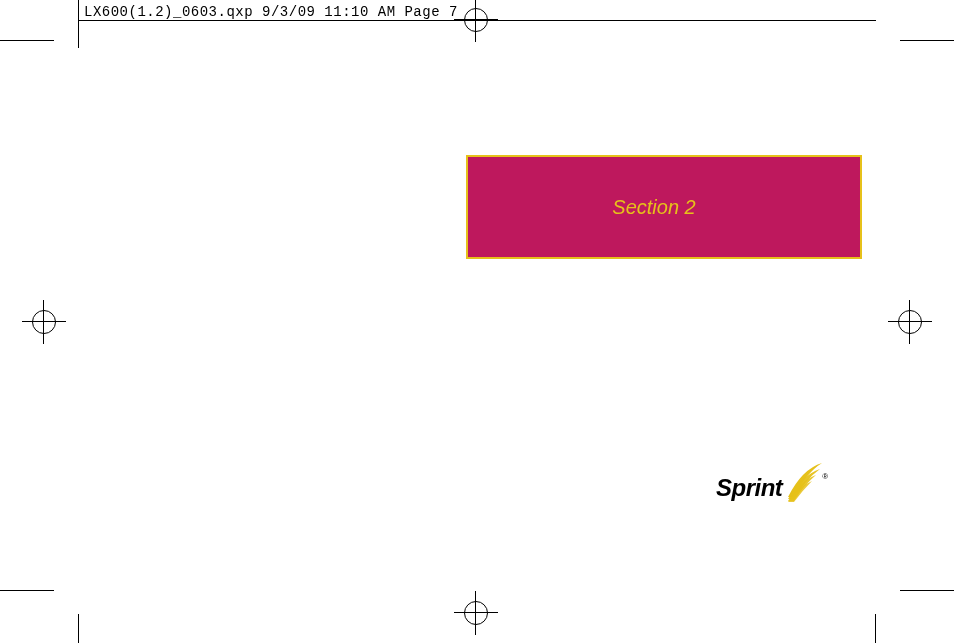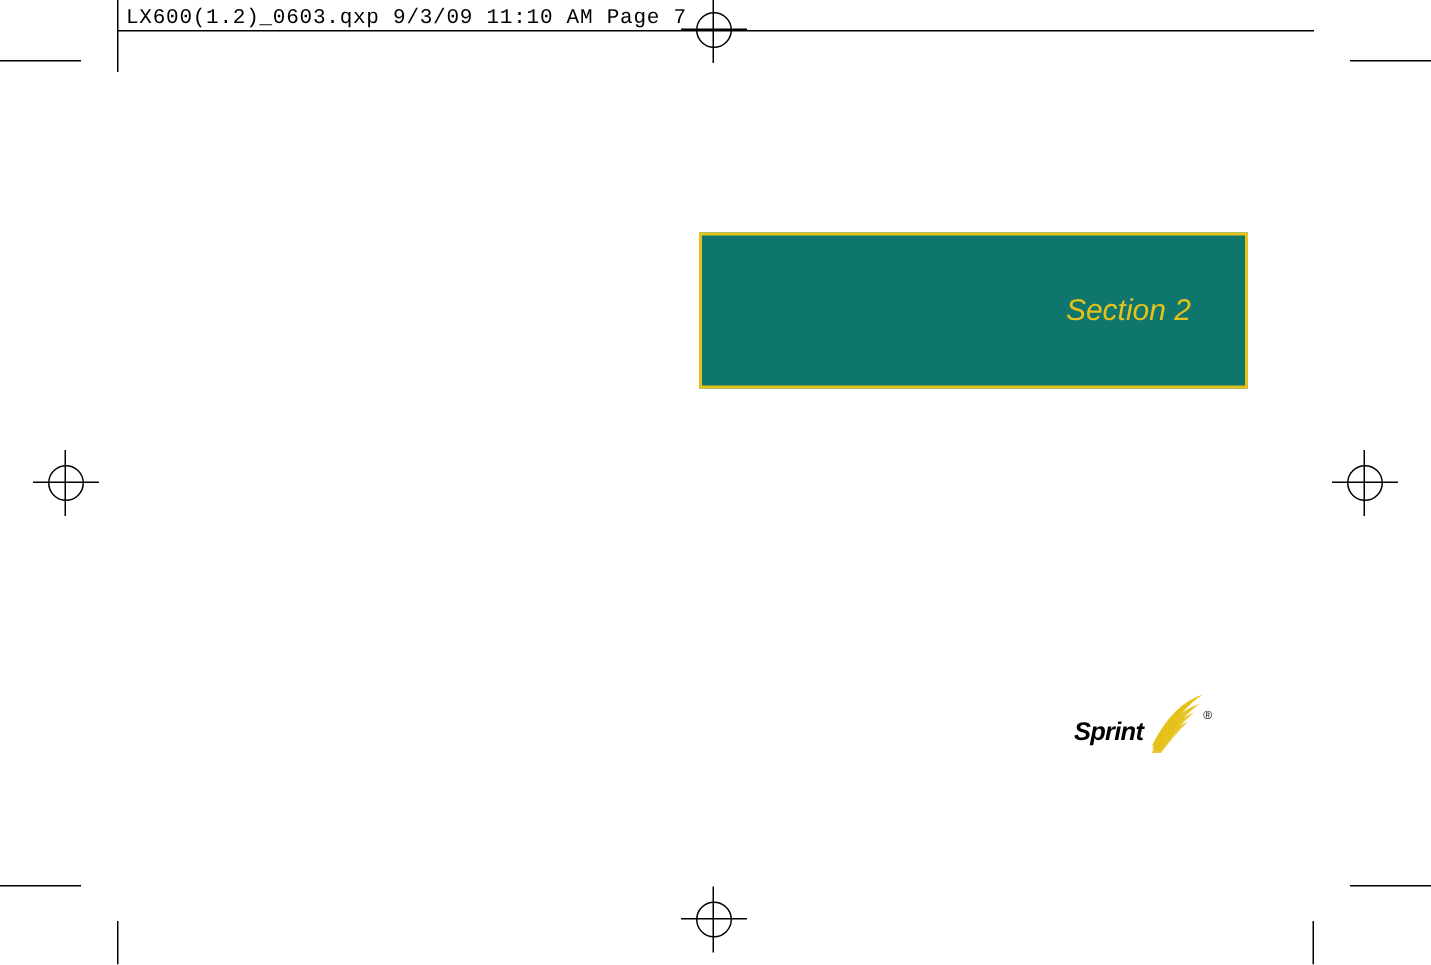--- a/index.html
+++ b/index.html
@@ -55,26 +55,26 @@
     .reg .v { position: absolute; top: 0; left: 21px; width: 1px; height: 44px; background: #000; }
     .reg-left  { top: 300px; left: 22px; }
     .reg-right { top: 300px; right: 22px; }
     .reg-top   { top: -2px; left: 454px; }
     .reg-bottom{ bottom: 8px; left: 454px; }
     
     .section-box {
       position: absolute;
       top: 155px;
       left: 466px;
-      width: 366px;
+      width: 396px;
       height: 104px;
-      background: #0f766e;
+      background: #be185d;
       border: 2px solid #e6c11a;
       padding: 16px 36px 16px 16px;
-      text-align: right;
+      text-align: center;
       display: flex;
       flex-direction: column;
       justify-content: center;
       gap: 8px;
     }
     .section-label {
       color: #e6c11a;
       font-style: italic;
       font-size: 20px;
       font-weight: 400;
@@ -90,21 +90,21 @@
     .logo-wrap {
       position: absolute;
       top: 460px;
       left: 716px;
       width: 130px;
       height: 56px;
       display: flex;
       align-items: center;
     }
     .logo-text {
-      font-size: 17px;
+      font-size: 24px;
       font-weight: 700;
       font-style: italic;
       color: #000;
       letter-spacing: -0.5px;
     }
     .logo-icon {
       width: 40px;
       height: 44px;
       margin-left: 2px;
       margin-top: -14px;

